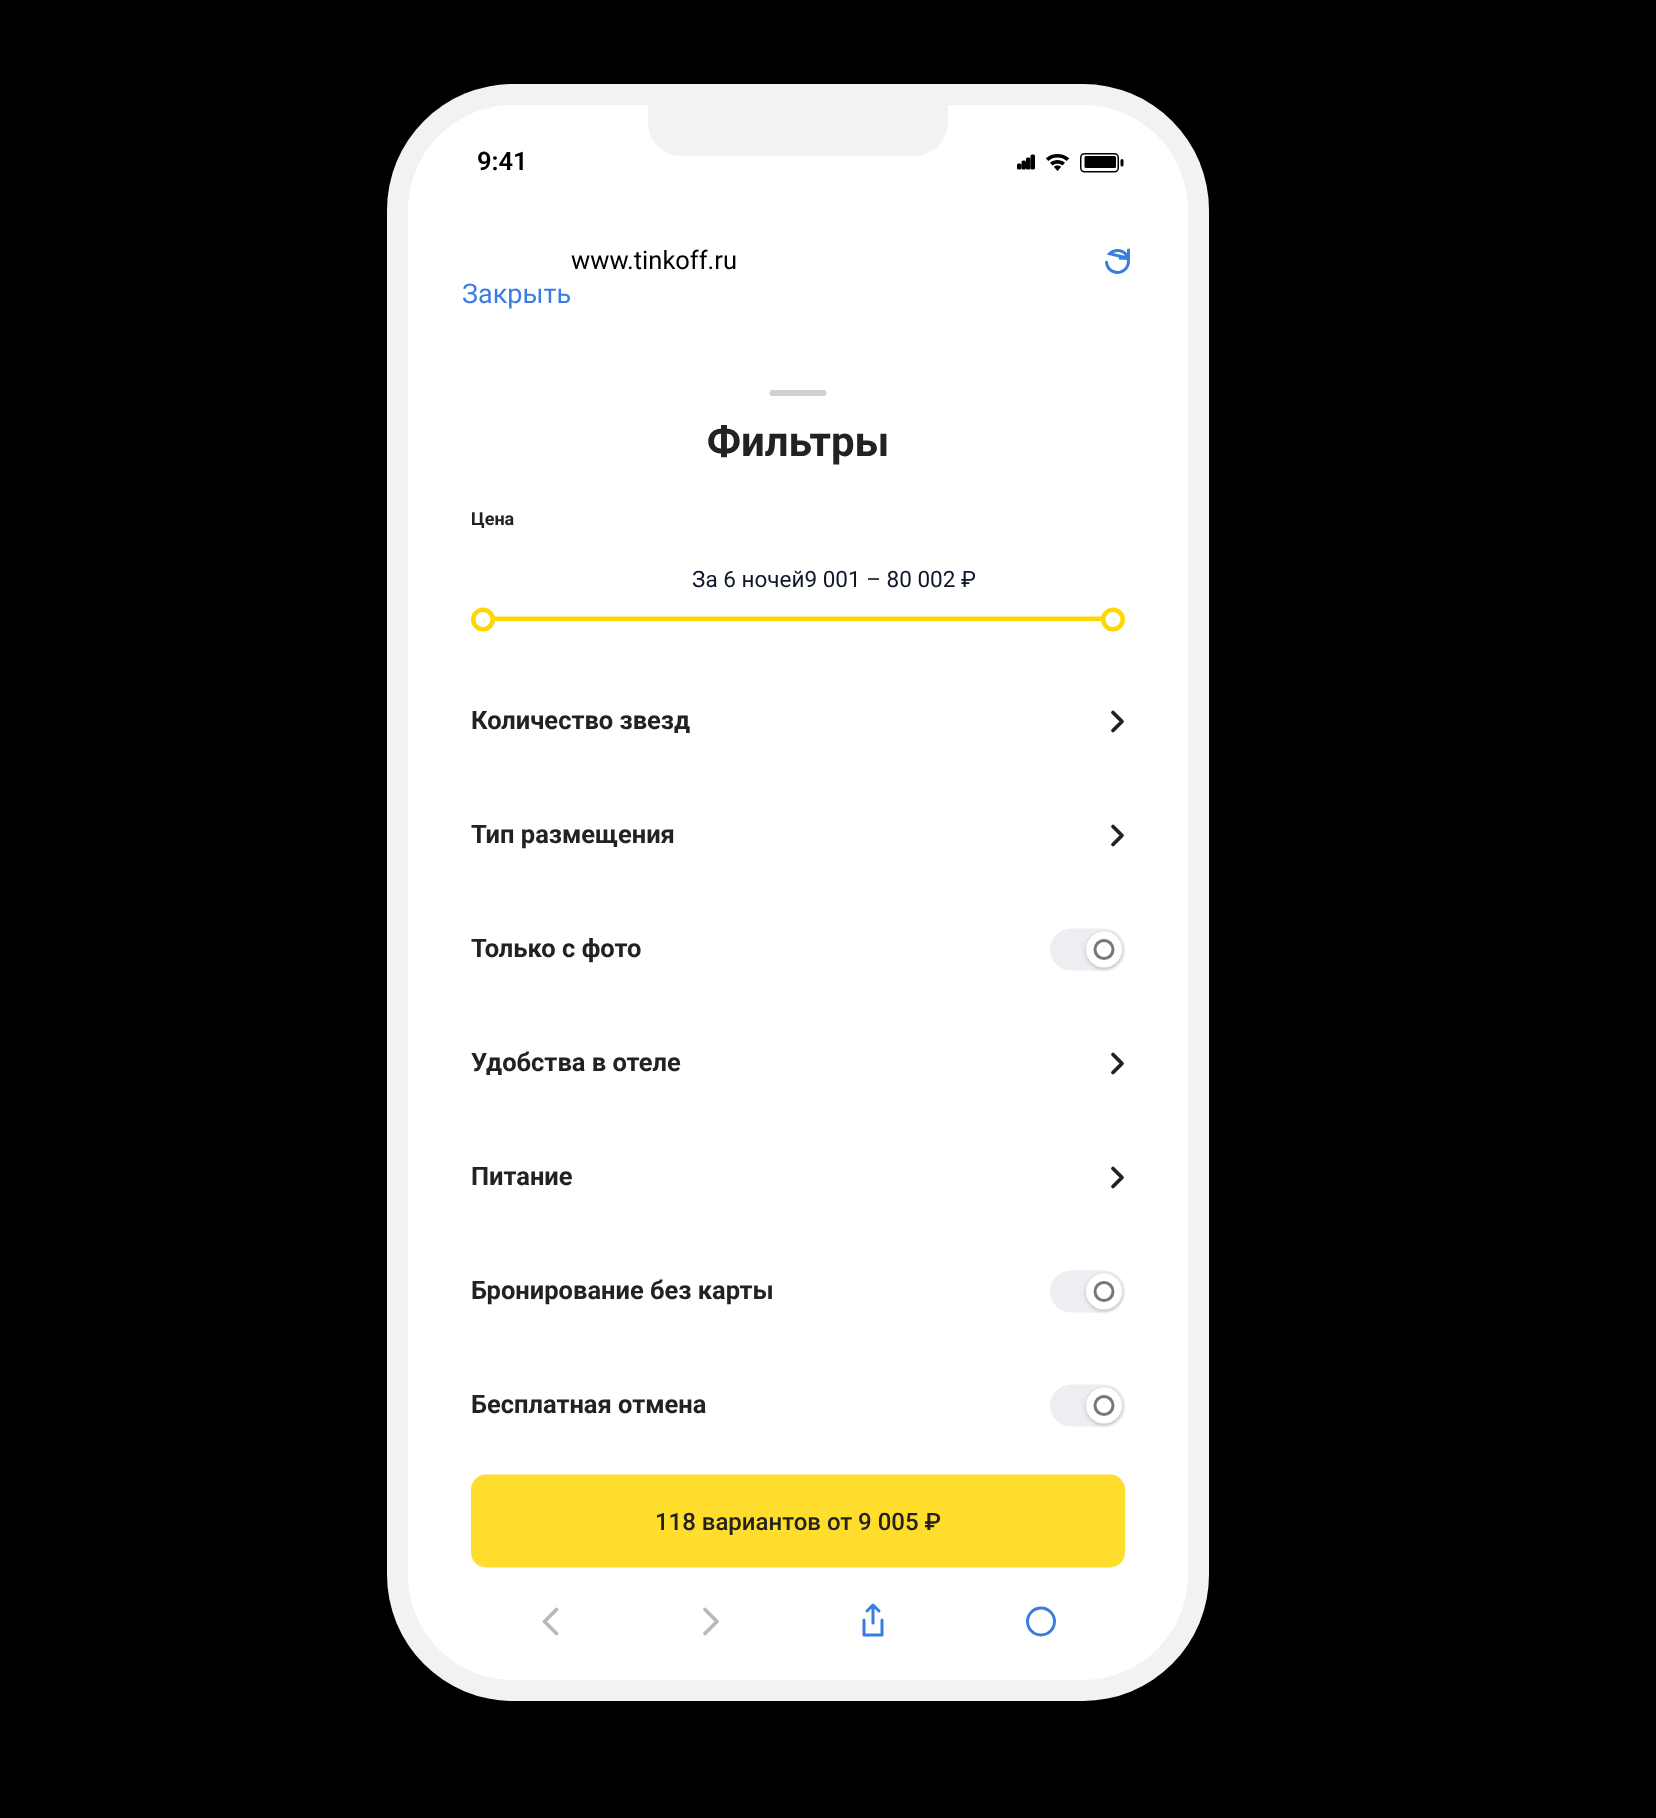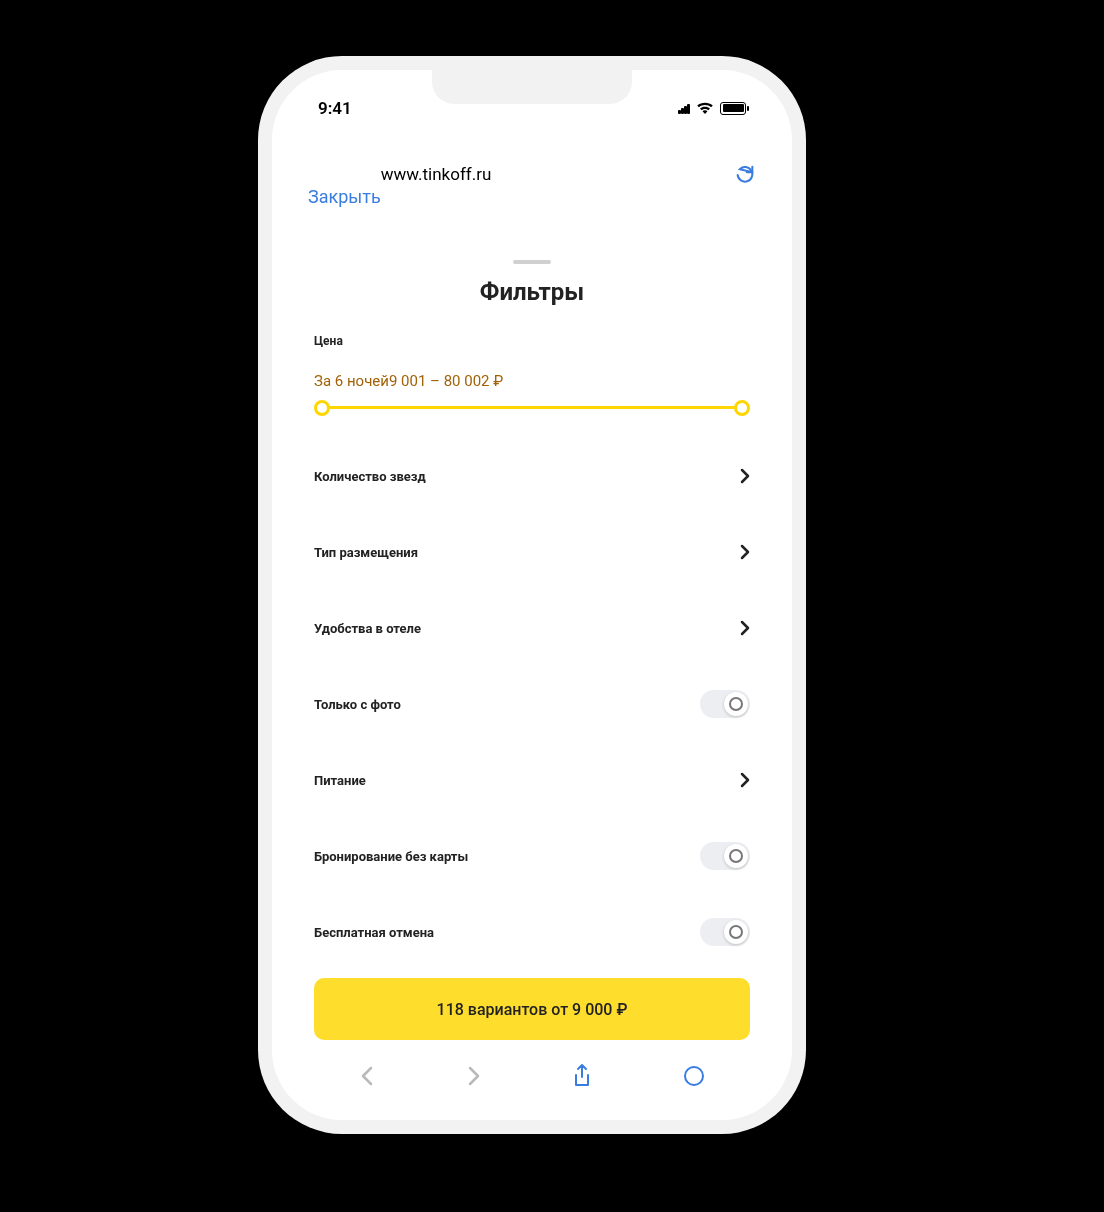--- a/index.html
+++ b/index.html
@@ -81,34 +81,34 @@
     background:#fff;
     border-top-left-radius:18px;
     border-top-right-radius:18px;
     margin-top:-16px;
     padding: 14px 24px 0;
     position:relative;
     display:flex;
     flex-direction:column;
   }
   .grabber { width:38px; height:4px; background:#d0d0d0; border-radius:2px; margin:0 auto 14px; }
-  .sheet-title { text-align:center; font-size:24px; font-weight:700; color:#222; margin-bottom:28px; }
+  .sheet-title { text-align:center; font-size:28px; font-weight:700; color:#222; margin-bottom:28px; }
   .section-label { font-size:12px; font-weight:700; color:#222; margin-bottom:24px; }
-  .price-row { display:flex; justify-content:flex-start; font-size:15px; color:#a16207; margin-bottom:8px;}
+  .price-row { display:flex; justify-content:center; font-size:15px; color:#0f172a; margin-bottom:8px;margin-left:48px;}
   .slider { position:relative; height:20px; margin-bottom:20px;}
   .slider-track { position:absolute; left:8px; right:8px; top:8px; height:3px; background:#ffd600; border-radius:2px;}
   .slider-handle { position:absolute; top:2px; width:16px; height:16px; border:3px solid #ffd600; background:#fff; border-radius:50%;}
   .slider-handle.left { left:0; }
   .slider-handle.right { right:0; }
   .filter-row {
     display:flex;
     align-items:center;
     justify-content:space-between;
     height:76px;
-    font-size:13px;
+    font-size:17px;
     font-weight:700;
     color:#222;
   }
   .chev { color:#333; }
   .toggle {
     width:50px; height:28px; background:#eceef1; border-radius:14px; position:relative;
   }
   .toggle-knob {
     position:absolute; right:2px; top:2px; width:24px; height:24px; background:#fff; border-radius:50%;
     box-shadow:0 1px 3px rgba(0,0,0,0.2);
@@ -207,36 +207,36 @@
       <div class="filter-row">
         <span>Тип размещения</span>
         <span class="chev">
           <svg width="10" height="16" viewBox="0 0 10 16" fill="none" stroke="#222" stroke-width="2.5" stroke-linecap="round" stroke-linejoin="round">
               <path d="M2 2 L8 8 L2 14"></path>
             </svg>
         </span>
       </div>
 
       <div class="filter-row">
-        <span>Удобства в отеле</span>
-        <span class="chev">
-          <svg width="10" height="16" viewBox="0 0 10 16" fill="none" stroke="#222" stroke-width="2.5" stroke-linecap="round" stroke-linejoin="round">
-              <path d="M2 2 L8 8 L2 14"></path>
-            </svg>
-        </span>
-      </div>
-
-      <div class="filter-row">
         <span>Только с фото</span>
         <div class="toggle">
             <div class="toggle-knob"></div>
           </div>
       </div>
 
       <div class="filter-row">
+        <span>Удобства в отеле</span>
+        <span class="chev">
+          <svg width="10" height="16" viewBox="0 0 10 16" fill="none" stroke="#222" stroke-width="2.5" stroke-linecap="round" stroke-linejoin="round">
+              <path d="M2 2 L8 8 L2 14"></path>
+            </svg>
+        </span>
+      </div>
+
+      <div class="filter-row">
         <span>Питание</span>
         <span class="chev">
           <svg width="10" height="16" viewBox="0 0 10 16" fill="none" stroke="#222" stroke-width="2.5" stroke-linecap="round" stroke-linejoin="round">
               <path d="M2 2 L8 8 L2 14"></path>
             </svg>
         </span>
       </div>
 
       <div class="filter-row">
         <span>Бронирование без карты</span>
@@ -245,21 +245,21 @@
           </div>
       </div>
 
       <div class="filter-row">
         <span>Бесплатная отмена</span>
         <div class="toggle">
             <div class="toggle-knob"></div>
           </div>
       </div>
 
-      <div class="results-btn">118 вариантов от 9 000 ₽</div>
+      <div class="results-btn">118 вариантов от 9 005 ₽</div>
 
       <div class="bottom-bar">
         <div class="bb-item">
           <svg width="16" height="22" viewBox="0 0 16 22" fill="none" stroke="#b9b9b9" stroke-width="2.5" stroke-linecap="round" stroke-linejoin="round">
               <path d="M12 3 L4 11 L12 19"></path>
             </svg>
         </div>
         <div class="bb-item">
           <svg width="16" height="22" viewBox="0 0 16 22" fill="none" stroke="#b9b9b9" stroke-width="2.5" stroke-linecap="round" stroke-linejoin="round">
               <path d="M4 3 L12 11 L4 19"></path>

